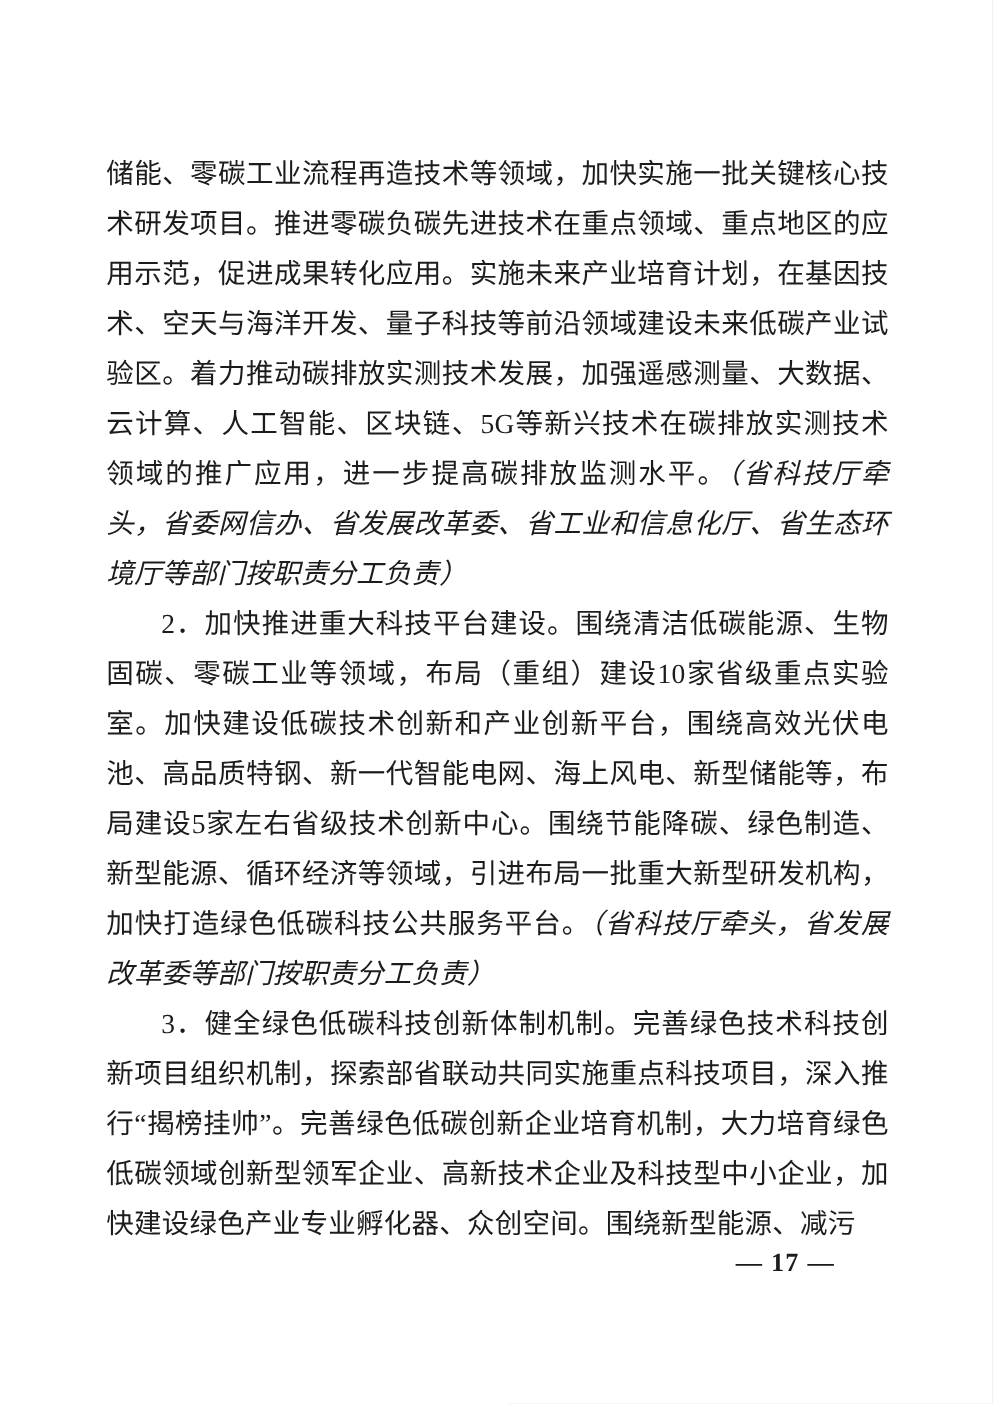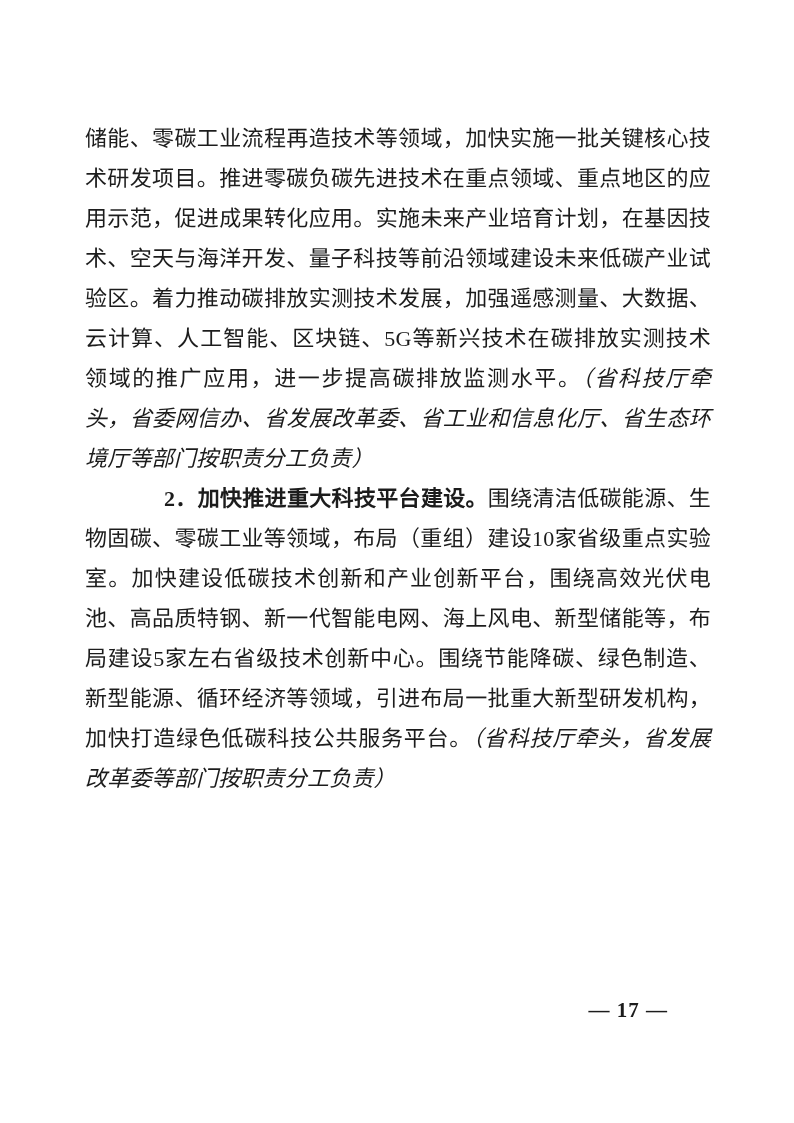--- a/index.html
+++ b/index.html
@@ -32,22 +32,21 @@
     letter-spacing: 0.2px;
   }
   .para.indent {
     text-indent: 2em;
   }
   .run-body {
     font-weight: normal;
     font-style: normal;
   }
   .run-heading {
-    font-weight: 700;
-    margin-left: 35px;
+    font-weight: 400;
   }
   .run-kaiti {
     
     font-style: italic;
   }
   .page-number {
     position: absolute;
     top: 997px;
     right: 126px;
     font-size: 21px;
@@ -61,17 +60,18 @@
 </head>
 <body>
 
 <div class="page">
   <div class="content">
 
     <p class="para"><span class="run-body">储能、零碳工业流程再造技术等领域，加快实施一批关键核心技术研发项目。推进零碳负碳先进技术在重点领域、重点地区的应用示范，促进成果转化应用。实施未来产业培育计划，在基因技术、空天与海洋开发、量子科技等前沿领域建设未来低碳产业试验区。着力推动碳排放实测技术发展，加强遥感测量、大数据、云计算、人工智能、区块链、5G等新兴技术在碳排放实测技术领域的推广应用，进一步提高碳排放监测水平。</span><span class="run-kaiti">（省科技厅牵头，省委网信办、省发展改革委、省工业和信息化厅、省生态环境厅等部门按职责分工负责）</span></p>
 
     <p class="para indent"><span class="run-heading">2．加快推进重大科技平台建设。</span><span class="run-body">围绕清洁低碳能源、生物固碳、零碳工业等领域，布局（重组）建设10家省级重点实验室。加快建设低碳技术创新和产业创新平台，围绕高效光伏电池、高品质特钢、新一代智能电网、海上风电、新型储能等，布局建设5家左右省级技术创新中心。围绕节能降碳、绿色制造、新型能源、循环经济等领域，引进布局一批重大新型研发机构，加快打造绿色低碳科技公共服务平台。</span><span class="run-kaiti">（省科技厅牵头，省发展改革委等部门按职责分工负责）</span></p>
 
+    <p class="para indent"><span class="run-heading">3．健全绿色低碳科技创新体制机制。</span><span class="run-body">完善绿色技术科技创新项目组织机制，探索部省联动共同实施重点科技项目，深入推行“揭榜挂帅”。完善绿色低碳创新企业培育机制，大力培育绿色低碳领域创新型领军企业、高新技术企业及科技型中小企业，加快建设绿色产业专业孵化器、众创空间。围绕新型能源、减污</span></p>
 
   </div>
 
   <div class="page-number">— 17 —</div>
 </div>
 
 </body></html>

